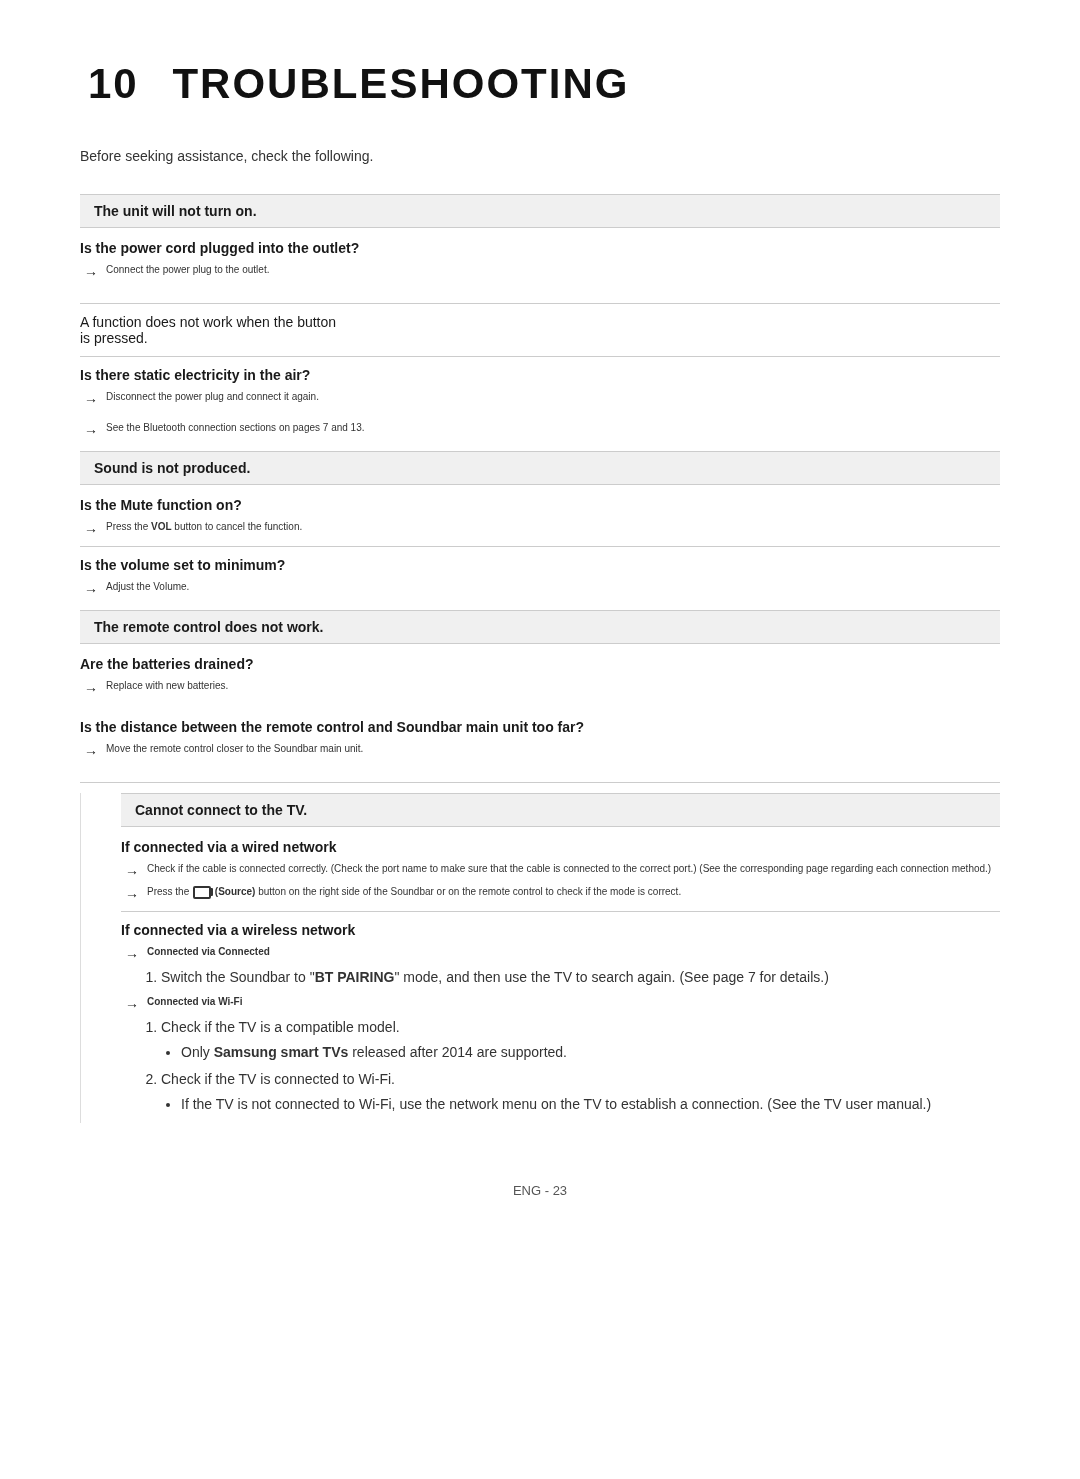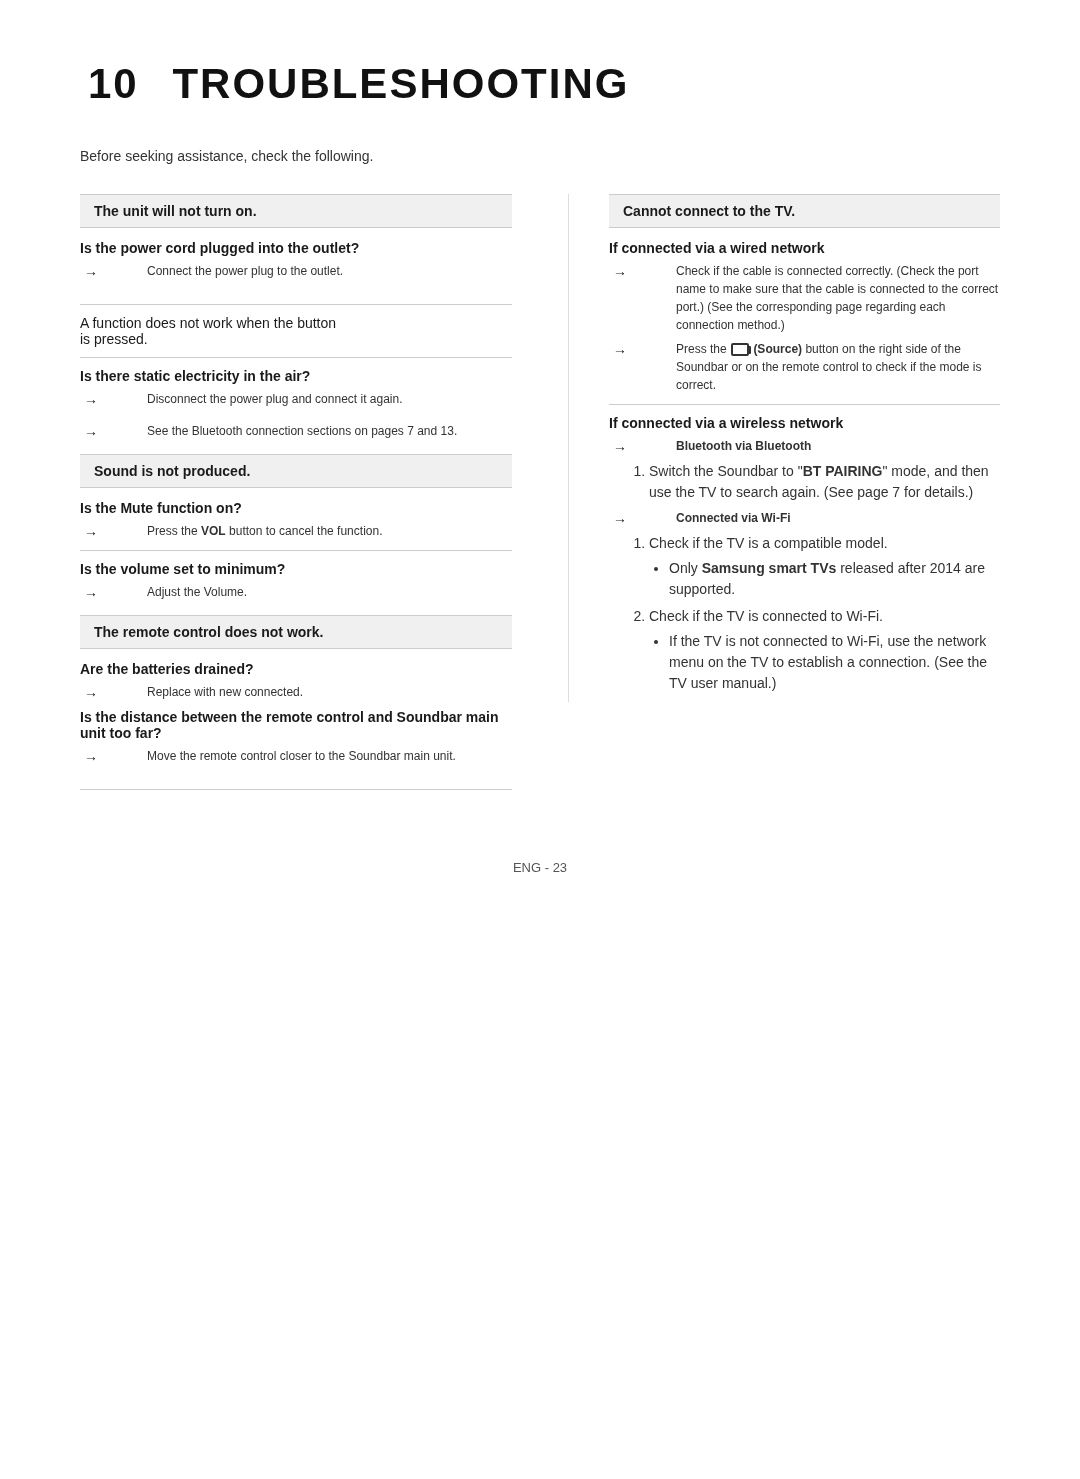--- a/index.html
+++ b/index.html
@@ -33,21 +33,21 @@
 
     .intro-text {
       font-size: 14px;
       color: #333;
       margin-bottom: 30px;
       margin-top: 40px;
     }
 
     .two-col {
       display: grid;
-      grid-template-columns: 1fr 1fr;
+      grid-template-columns: 1fr;
       gap: 0 56px;
     }
 
     .left-col, .right-col {
       display: flex;
       flex-direction: column;
     }
 
     .section-header {
       background: #f0f0f0;
@@ -80,24 +80,23 @@
     }
 
     .arrow {
       font-size: 14px;
       margin-right: 8px;
       flex-shrink: 0;
       margin-top: 1px;
     }
 
     .bullet-text {
-      font-size: 12px;
+      font-size: 10px;
       line-height: 1.5;
       color: #333;
-      margin-left: 41px;
     }
 
     .numbered-list {
       padding-left: 20px;
       margin-bottom: 6px;
     }
 
     .numbered-item {
       font-size: 14px;
       line-height: 1.5;
@@ -197,23 +196,23 @@
         <span class="arrow">→</span>
         <span class="bullet-text">Adjust the Volume.</span>
       </div>
     </div>
 
     <div class="section-block">
       <div class="section-header">The remote control does not work.</div>
       <div class="subsection-title">Are the batteries drained?</div>
       <div class="bullet-item">
         <span class="arrow">→</span>
-        <span class="bullet-text">Replace with new connected.</span>
-      </div>
-      <div class="subsection-title" style="font-weight:700; margin-top:8px;">Is the distance between the remote control and Soundbar main unit too far?</div>
+        <span class="bullet-text">Replace with new batteries.</span>
+      </div>
+      <div class="subsection-title" style="font-weight:700; margin-top:24px;">Is the distance between the remote control and Soundbar main unit too far?</div>
       <div class="bullet-item">
         <span class="arrow">→</span>
         <span class="bullet-text">Move the remote control closer to the Soundbar main unit.</span>
       </div>
     </div>
     <hr class="section-divider">
 
   </div>
 
   <div class="right-col">
@@ -235,21 +234,21 @@
             </span>
             <strong>(Source)</strong> button on the right side of the Soundbar or on the remote control to check if the mode is correct.</span>
         </div>
 
         <hr class="section-divider">
 
         <div class="subsection-title">If connected via a wireless network</div>
 
         <div class="bullet-item">
           <span class="arrow">→</span>
-          <span class="bullet-text"><strong>Bluetooth via Bluetooth</strong></span>
+          <span class="bullet-text"><strong>Connected via Connected</strong></span>
         </div>
         <div style="padding-left: 20px;">
           <ol class="numbered-list">
             <li class="numbered-item">Switch the Soundbar to "<strong>BT PAIRING</strong>" mode, and then use the TV to search again. (See page 7 for details.)</li>
           </ol>
         </div>
 
         <div class="bullet-item">
           <span class="arrow">→</span>
           <span class="bullet-text"><strong>Connected via Wi-Fi</strong></span>

